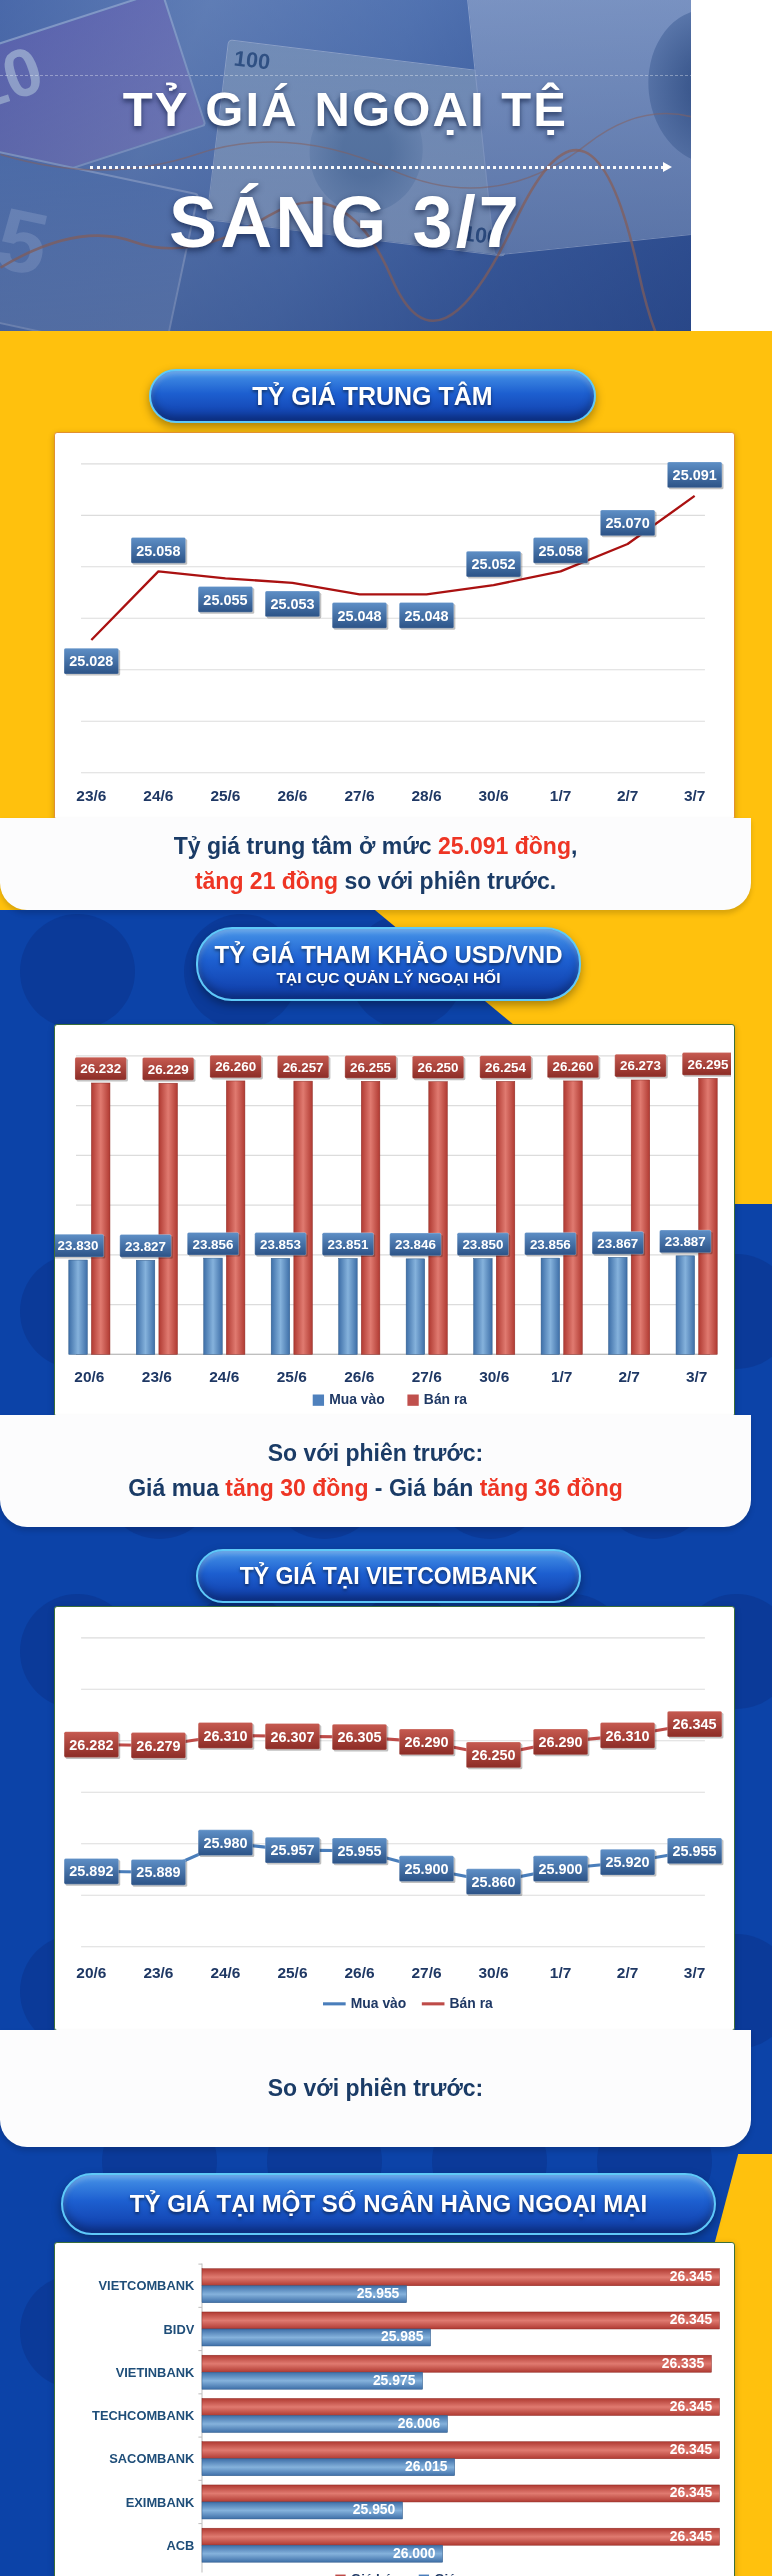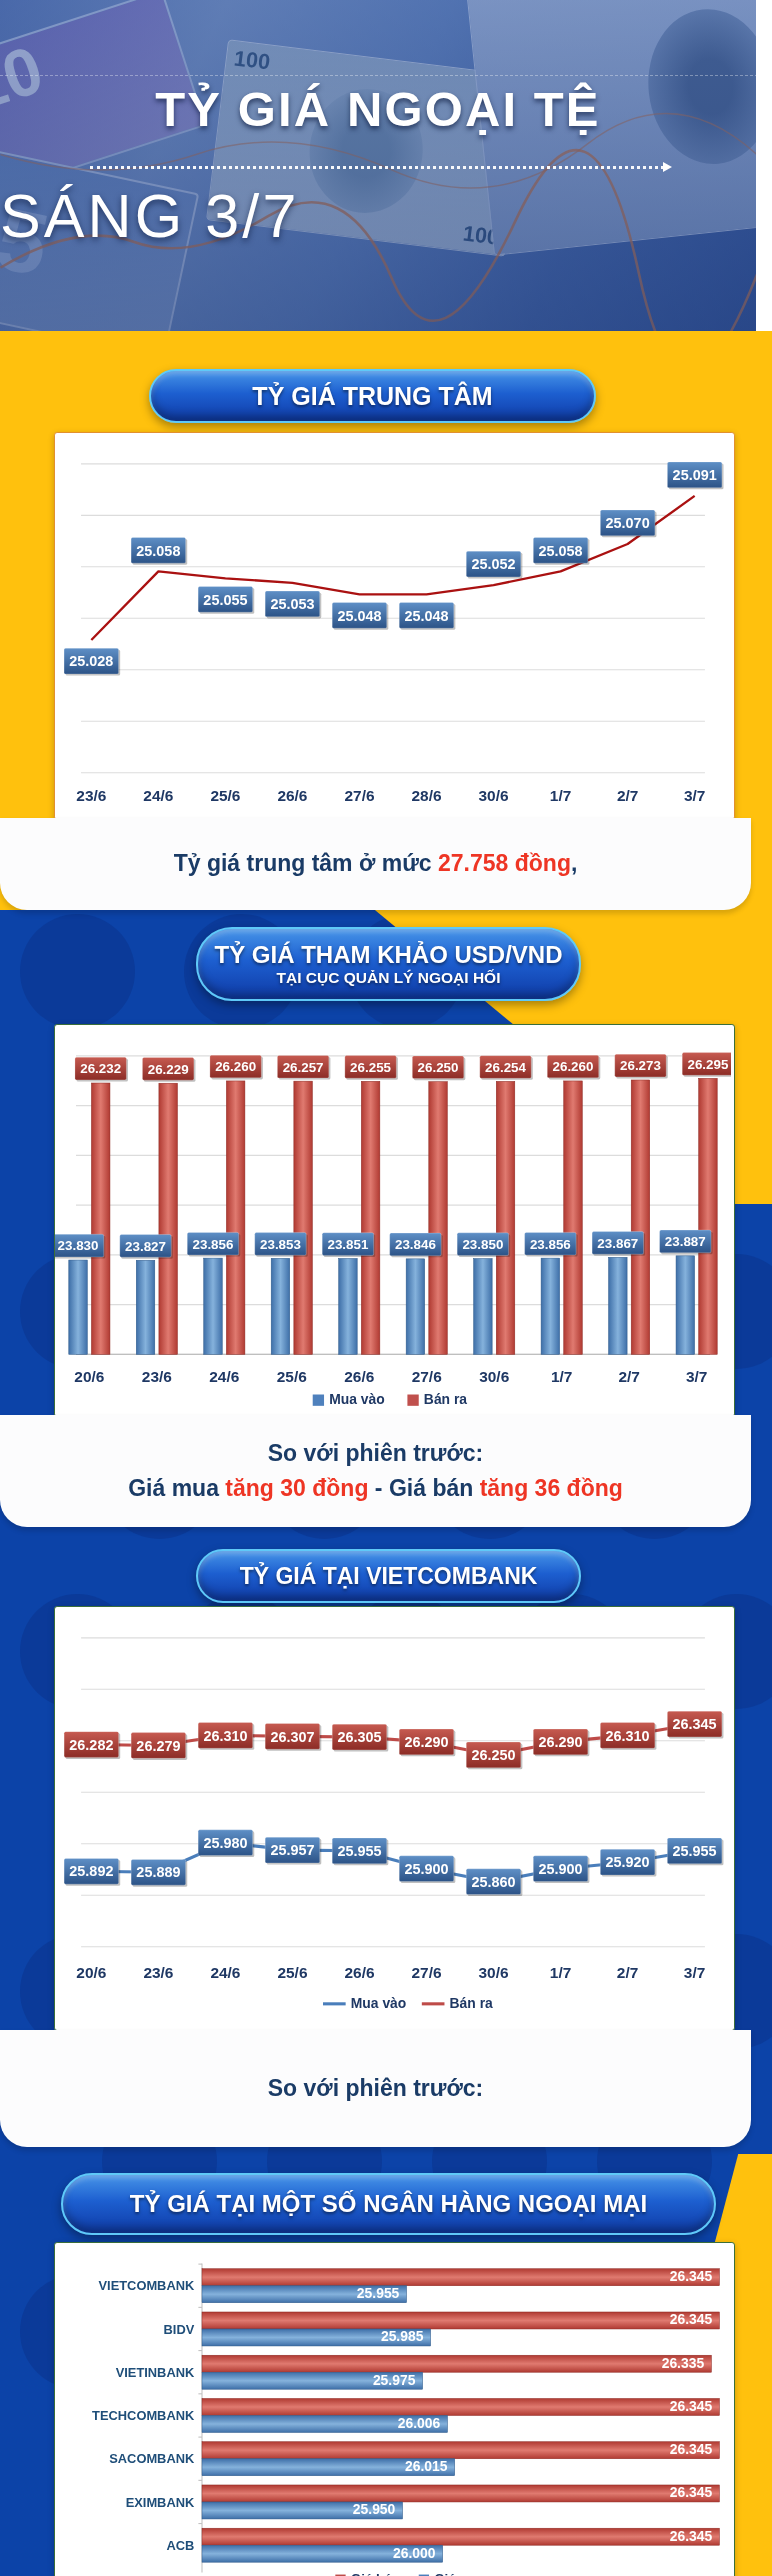--- a/index.html
+++ b/index.html
@@ -1,19 +1,19 @@
 <!DOCTYPE html>
 <html style="font-size:8.2px"><head>
 <meta charset="utf-8">
 <style>
   html,body{margin:0;padding:0;background:#e8e8e8;}
   .page{position:relative;width:773px;height:3470px;overflow:hidden;background:#fff;
         font-family:"Liberation Sans","DejaVu Sans",sans-serif;}
   
-  .header{position:absolute;left:0;top:0;width:756px;height:331px;overflow:hidden;
+  .header{position:absolute;left:0;top:0;width:691px;height:331px;overflow:hidden;
           background:linear-gradient(115deg,#6e86b8 0%,#93a9cc 25%,#7b97c4 50%,#5a77ad 75%,#47639c 100%);}
   .note-shape{position:absolute;border-radius:4.1px;}
   .euro{left:-36px;top:20.6px;width:222px;height:139px;transform:rotate(-18deg);
         background:linear-gradient(160deg,#8a7cc0,#b7a8d6);border:2.1px solid #cfd8ea;}
   .euro .big{position:absolute;left:9.3px;top:-5.2px;font-size:67px;font-weight:700;color:rgba(255,255,255,.85);}
   .euro2{left:-26px;top:170px;width:206px;height:165px;transform:rotate(12deg);
         background:linear-gradient(160deg,#7f9ac6,#a9bcd9);border:2.1px solid #d7e0ee;}
   .euro2 .big{position:absolute;left:20.6px;top:31px;font-size:88px;font-weight:700;color:rgba(230,240,255,.55);}
   .usd{left:216px;top:57px;width:299px;height:180px;transform:rotate(7deg);
        background:linear-gradient(180deg,#b8c9d4,#d2dde2);border:1.5px solid #e6ecef;}
@@ -25,22 +25,22 @@
        background:linear-gradient(180deg,#c2cfe2,#a9bad4);border:1.5px solid #dde5f0;}
   .yen .oval{position:absolute;left:170px;top:46px;width:124px;height:155px;border-radius:50%;
        background:radial-gradient(#5e7391 25%,#93a7c2 80%);}
   .tint{position:absolute;inset:0;background:linear-gradient(180deg,rgba(23,64,150,.42),rgba(16,48,120,.55));}
   .topdots{position:absolute;left:0;top:75px;width:773px;border-top:1.5px dashed rgba(255,255,255,.35);}
   .h-title1{position:absolute;left:0;top:81px;width:100%;text-align:center;color:#fff;
             font-size:49px;font-weight:700;letter-spacing:2.1px;text-shadow:0 2.6px 5.2px rgba(10,25,60,.65);}
   .h-arrow{position:absolute;left:90px;top:166px;width:574px;border-top:3.1px dotted rgba(255,255,255,.95);}
   .h-arrow .tip{position:absolute;right:-8.2px;top:-6.7px;width:0;height:0;border-left:9.3px solid #fff;
             border-top:5.2px solid transparent;border-bottom:5.2px solid transparent;}
-  .h-title2{position:absolute;left:0;top:181px;width:100%;text-align:left;color:#fff;
-            font-size:61px;font-weight:400;letter-spacing:3.1px;text-shadow:0 3.1px 6.2px rgba(10,25,60,.65);}
+  .h-title2{position:absolute;left:0;top:181px;width:100%;text-align:center;color:#fff;
+            font-size:72px;font-weight:700;letter-spacing:3.1px;text-shadow:0 3.1px 6.2px rgba(10,25,60,.65);}
   
   .band{position:absolute;left:0;width:773px;}
   .band-yellow1{top:331px;height:579px;background:#FFC10D;}
   .band-blue{top:910px;height:1697px;background:#0C43A8;overflow:hidden;}
   .dot{position:absolute;border-radius:50%;background:#0A3590;opacity:.65;}
   .wedge-top{position:absolute;left:0;top:0;width:773px;height:294px;background:#FFC10D;
              clip-path:polygon(48.5% 0,100% 0,100% 100%,94.5% 100%);}
   .wedge-bottom{position:absolute;left:0;top:1244px;width:773px;height:453px;background:#FFC10D;
              clip-path:polygon(95.5% 0,100% 0,100% 100%,80% 100%);}
   
@@ -235,21 +235,22 @@
         <text x="460.6666666666667" y="714" font-size="30" fill="#1F3864" font-weight="700" text-anchor="middle">26/6</text>
         <text x="590.8888888888889" y="714" font-size="30" fill="#1F3864" font-weight="700" text-anchor="middle">27/6</text>
         <text x="721.1111111111111" y="714" font-size="30" fill="#1F3864" font-weight="700" text-anchor="middle">28/6</text>
         <text x="851.3333333333334" y="714" font-size="30" fill="#1F3864" font-weight="700" text-anchor="middle">30/6</text>
         <text x="981.5555555555557" y="714" font-size="30" fill="#1F3864" font-weight="700" text-anchor="middle">1/7</text>
         <text x="1111.7777777777778" y="714" font-size="30" fill="#1F3864" font-weight="700" text-anchor="middle">2/7</text>
         <text x="1242" y="714" font-size="30" fill="#1F3864" font-weight="700" text-anchor="middle">3/7</text>
       </svg>
   </div>
   <div class="tband" style="top:818px;width:751px;height:92px;gap:4.1px">
-      <div class="note-line"><span>Tỷ giá trung tâm ở mức </span><span class="red">27.758 đồng</span><span>,</span></div>
+      <div class="note-line"><span>Tỷ giá trung tâm ở mức </span><span class="red">25.091 đồng</span><span>,</span></div>
+      <div class="note-line"><span class="red">tăng 21 đồng</span><span> so với phiên trước.</span></div>
     </div>
 
   <div class="card b-green" style="left:54px;top:1024px;width:679px;height:391px">
     <svg id="svg-reference" viewBox="0 0 1312 752" width="676" height="387">
         <defs>
           <linearGradient id="gBoxBlue" x1="0" y1="0" x2="0" y2="1">
             <stop offset="0%" stop-color="#5E8FC6"></stop>
             <stop offset="100%" stop-color="#2C5387"></stop>
           </linearGradient>
           <linearGradient id="gBoxRed" x1="0" y1="0" x2="0" y2="1">

